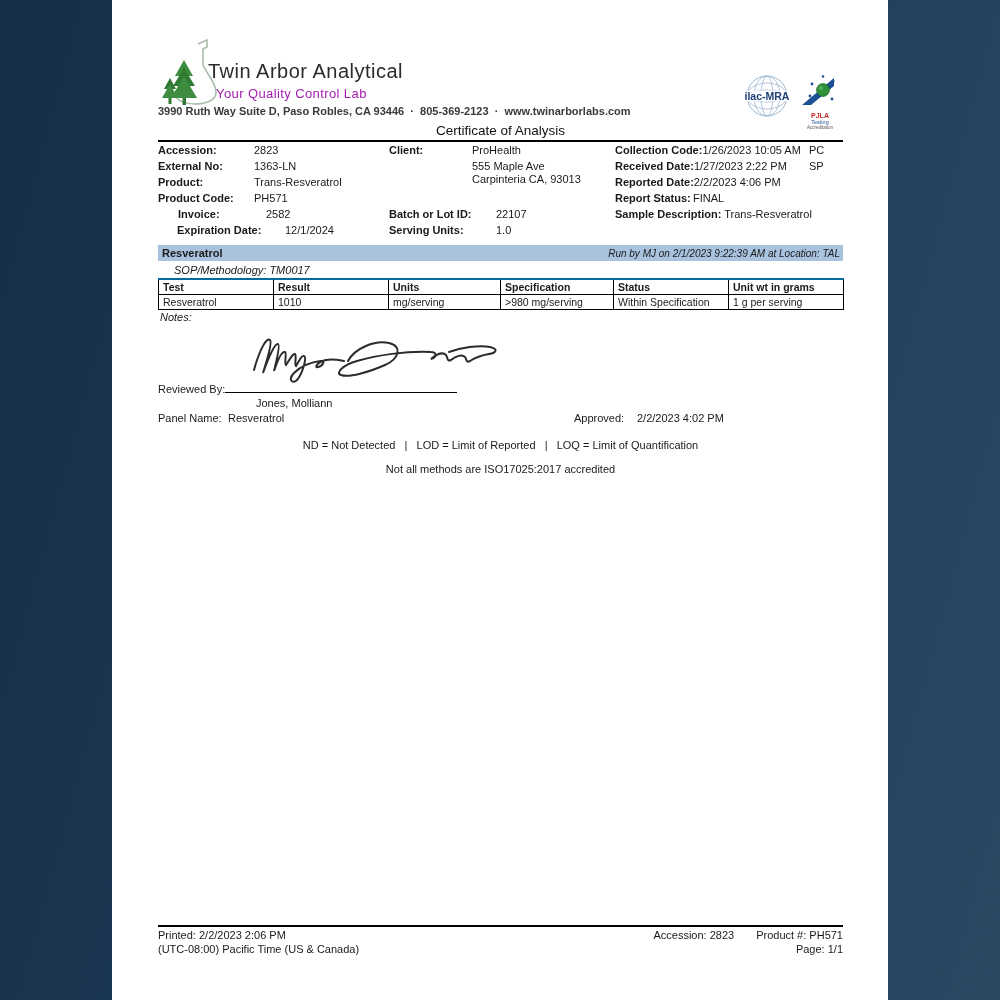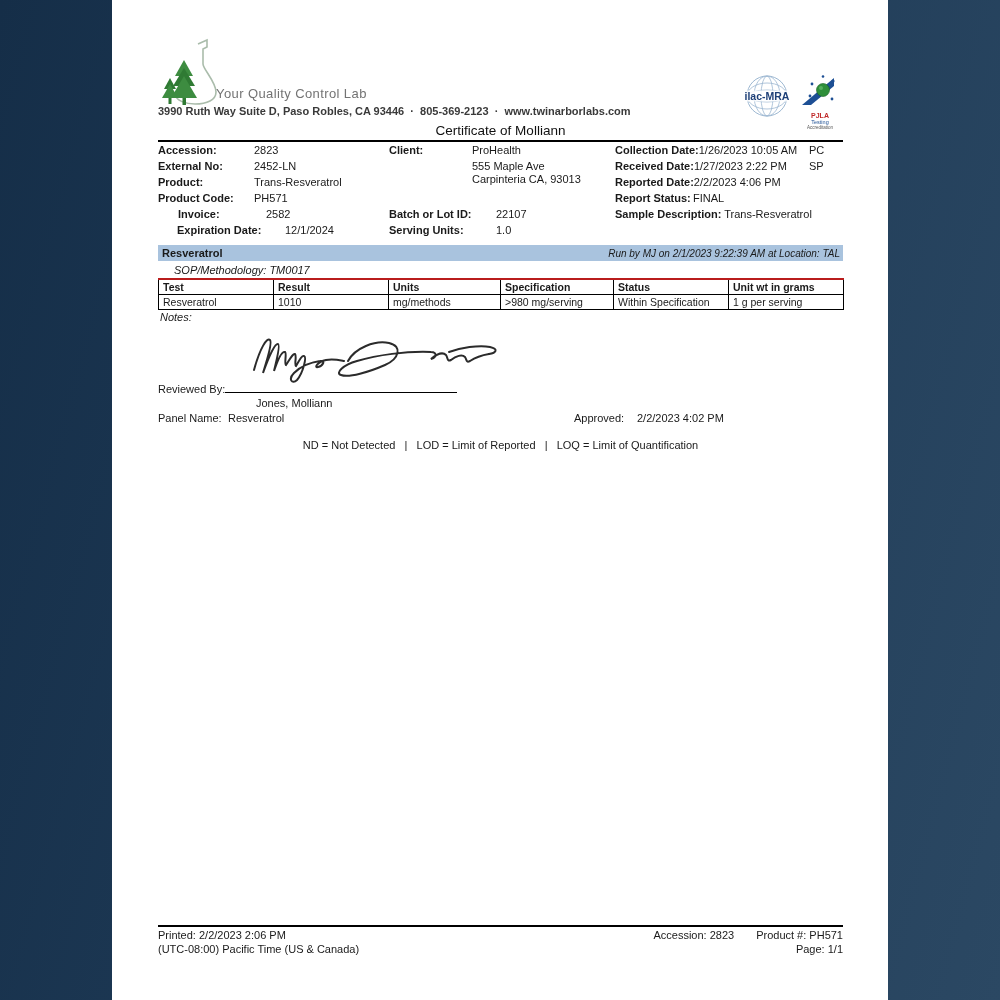--- a/index.html
+++ b/index.html
@@ -11,21 +11,21 @@
     color:#1a1a1a;
   }
   .page {
     position:absolute; left:112px; top:0; width:776px; height:1000px;
     background:#fff;
   }
   .abs { position:absolute; }
   .i { font-style:italic; }
   .t11 { font-size:11px; line-height:15px; }
   .company-name { font-size:20px; color:#2b2b2b; letter-spacing:0.5px; }
-  .tagline { font-size:13px; color:#737373; letter-spacing:0.4px; }
+  .tagline { font-size:13px; color:#a21caf; letter-spacing:0.4px; }
   .address-line { font-size:11px; color:#3a3a3a;font-weight:bold; }
   .doc-title { font-size:13.5px; color:#111; text-align:center; width:685px; left:46px; }
   .rule { left:46px; width:685px; height:2px; background:#000; }
   .lbl { font-weight:bold; display:inline-block; }
   .row-l .lbl { min-width:96px; }
   .row-m .lbl { min-width:83px; }
   .row-m2 .lbl { min-width:107px; }
   .row-r .lbl { min-width:78px; }
   .band {
     left:46px; width:685px; height:16px; background:var(--band, #a9c3de);
@@ -34,21 +34,21 @@
   .band .band-title { font-weight:bold; font-size:11px; }
   .band .band-run { font-style:italic; font-size:10px; }
   table.results {
     border-collapse:collapse; table-layout:fixed; width:685px;
     font-size:10.5px;
   }
   table.results th, table.results td {
     border:1px solid #000; padding:0 4px; height:15px; text-align:left;
     overflow:hidden; white-space:nowrap; font-weight:normal;
   }
-  table.results th { font-weight:bold; border-top:2px solid #b91c1c;margin-left:41px; }
+  table.results th { font-weight:bold; border-top:2px solid #0369a1;margin-left:41px; }
   .sig-underline { display:inline-block; width:232px; border-bottom:1px solid #000; height:12px; }
   .pre { white-space:pre; }
   .center685 { left:46px; width:685px; text-align:center; }
   .footer-line { left:46px; width:685px; height:2px; background:#000; }
   .fr { display:flex; gap:22px; justify-content:flex-end; }
 </style>
 </head>
 <body>
 
 <div class="page">
@@ -61,20 +61,21 @@
         <polygon points="22,32 11,50 33,50" fill="#2f7a33"></polygon>
         <polygon points="22,40 9,62 35,62" fill="#3d8c40"></polygon>
         <rect x="20.5" y="62" width="3.5" height="7" fill="#2f7a33"></rect>
         <polygon points="8,42 2,53 14,53" fill="#2f7a33"></polygon>
         <polygon points="8,48 0,62 16,62" fill="#3d8c40"></polygon>
         <rect x="6.5" y="62" width="3" height="6" fill="#2f7a33"></rect>
       </g>
     </svg>
   </div>
 
+  <div class="abs company-name" style="left:96px; top:60px;">Twin Arbor Analytical</div>
   <div class="abs tagline" style="left:104px; top:86px;">Your Quality Control Lab</div>
   <div class="abs address-line pre" style="left:46px; top:105px;">3990 Ruth Way Suite D, Paso Robles, CA 93446  ·  805-369-2123  ·  www.twinarborlabs.com</div>
 
   <div class="abs" style="left:630px; top:74px;">
     <svg width="50" height="44" viewBox="0 0 50 44">
       <circle cx="25" cy="22" r="20" fill="#fff" stroke="#9db8d2" stroke-width="1"></circle>
       <ellipse cx="25" cy="22" rx="13" ry="20" fill="none" stroke="#9db8d2" stroke-width="0.8"></ellipse>
       <ellipse cx="25" cy="22" rx="6" ry="20" fill="none" stroke="#9db8d2" stroke-width="0.8"></ellipse>
       <ellipse cx="25" cy="22" rx="20" ry="13" fill="none" stroke="#9db8d2" stroke-width="0.8"></ellipse>
       <ellipse cx="25" cy="22" rx="20" ry="6" fill="none" stroke="#9db8d2" stroke-width="0.8"></ellipse>
@@ -92,37 +93,37 @@
       <circle cx="14" cy="10" r="1.4" fill="#1d4f94"></circle>
       <circle cx="12" cy="22" r="1.4" fill="#1d4f94"></circle>
       <circle cx="34" cy="25" r="1.4" fill="#1d4f94"></circle>
       <circle cx="25" cy="2.5" r="1.3" fill="#1d4f94"></circle>
     </svg>
     <div style="font-size:7px; font-weight:bold; color:#c02a2a; line-height:7px;">PJLA</div>
     <div style="font-size:5.5px; color:#1d4f94; line-height:6px;">Testing</div>
     <div style="font-size:4.5px; color:#555; line-height:5px;">Accreditation</div>
   </div>
 
-  <div class="abs doc-title" style="top:123px;">Certificate of Molliann</div>
+  <div class="abs doc-title" style="top:123px;">Certificate of Analysis</div>
   <div class="abs rule" style="top:140px;"></div>
 
   <div class="abs t11 row-l" style="left:46px; top:143px;"><span class="lbl">Accession:</span><span>2823</span></div>
-  <div class="abs t11 row-l" style="left:46px; top:159px;"><span class="lbl">External No:</span><span>2452-LN</span></div>
+  <div class="abs t11 row-l" style="left:46px; top:159px;"><span class="lbl">External No:</span><span>1363-LN</span></div>
   <div class="abs t11 row-l" style="left:46px; top:175px;"><span class="lbl">Product:</span><span>Trans-Resveratrol</span></div>
   <div class="abs t11 row-l" style="left:46px; top:191px;"><span class="lbl">Product Code:</span><span>PH571</span></div>
   <div class="abs t11 row-l" style="left:46px; top:207px;"><span class="lbl" style="min-width:108px;padding-left:20px;">Invoice:</span><span>2582</span></div>
   <div class="abs t11 row-l" style="left:46px; top:223px;padding-left:19px;"><span class="lbl" style="min-width:108px;">Expiration Date:</span><span>12/1/2024</span></div>
 
   <div class="abs t11 row-m" style="left:277px; top:143px;"><span class="lbl">Client:</span><span>ProHealth</span></div>
   <div class="abs t11" style="left:360px; top:159px;">555 Maple Ave</div>
   <div class="abs t11" style="left:360px; top:172px;">Carpinteria CA, 93013</div>
   <div class="abs t11 row-m2" style="left:277px; top:207px;"><span class="lbl">Batch or Lot ID:</span><span>22107</span></div>
   <div class="abs t11 row-m2" style="left:277px; top:223px;"><span class="lbl">Serving Units:</span><span>1.0</span></div>
 
-  <div class="abs t11 row-r" style="left:503px; top:143px;"><span class="lbl">Collection Date:</span><span>1/26/2023 10:05 AM</span></div>
+  <div class="abs t11 row-r" style="left:503px; top:143px;"><span class="lbl">Collection Code:</span><span>1/26/2023 10:05 AM</span></div>
   <div class="abs t11" style="left:697px; top:143px;">PC</div>
   <div class="abs t11 row-r" style="left:503px; top:159px;"><span class="lbl">Received Date:</span><span>1/27/2023 2:22 PM</span></div>
   <div class="abs t11" style="left:697px; top:159px;">SP</div>
   <div class="abs t11 row-r" style="left:503px; top:175px;"><span class="lbl">Reported Date:</span><span>2/2/2023 4:06 PM</span></div>
   <div class="abs t11 row-r" style="left:503px; top:191px;"><span class="lbl">Report Status:</span><span>FINAL</span></div>
   <div class="abs t11" style="left:503px; top:207px;"><span class="lbl">Sample Description:</span> <span>Trans-Resveratrol</span></div>
 
   <div class="abs band" style="top:245px;">
     <span class="band-title">Resveratrol</span>
     <span class="band-run">Run by MJ on 2/1/2023 9:22:39 AM at Location: TAL</span>
@@ -144,21 +145,21 @@
         <th>Test</th>
         <th>Result</th>
         <th>Units</th>
         <th>Specification</th>
         <th>Status</th>
         <th>Unit wt in grams</th>
       </tr>
       <tr>
         <td>Resveratrol</td>
         <td>1010</td>
-        <td>mg/methods</td>
+        <td>mg/serving</td>
         <td>&gt;980 mg/serving</td>
         <td>Within Specification</td>
         <td>1 g per serving</td>
       </tr>
     </tbody>
       </table>
   </div>
 
   <div class="abs t11 i" style="left:48px; top:310px;">Notes:</div>
 
@@ -177,20 +178,21 @@
   </div>
   <div class="abs t11" style="left:144px; top:396px;">Jones, Molliann</div>
 
   <div class="abs t11" style="left:46px; top:411px;">
     <span class="lbl" style="font-weight:normal; min-width:70px;">Panel Name:</span><span>Resveratrol</span>
   </div>
   <div class="abs t11" style="left:462px; top:411px;">Approved:</div>
   <div class="abs t11" style="left:525px; top:411px;">2/2/2023 4:02 PM</div>
 
   <div class="abs t11 center685 pre" style="top:438px;">ND = Not Detected   |   LOD = Limit of Reported   |   LOQ = Limit of Quantification</div>
+  <div class="abs t11 center685" style="top:462px;">Not all methods are ISO17025:2017 accredited</div>
 
   <div class="abs footer-line" style="top:925px;"></div>
   <div class="abs t11" style="left:46px; top:928px;">Printed: 2/2/2023 2:06 PM</div>
   <div class="abs t11" style="left:46px; top:942px;">(UTC-08:00) Pacific Time (US &amp; Canada)</div>
   <div class="abs t11 fr" style="left:431px; top:928px; width:300px;">
     <span>Accession: 2823</span>
     <span>Product #: PH571</span>
   </div>
   <div class="abs t11" style="left:431px; top:942px; width:300px; text-align:right;">Page: 1/1</div>
 

